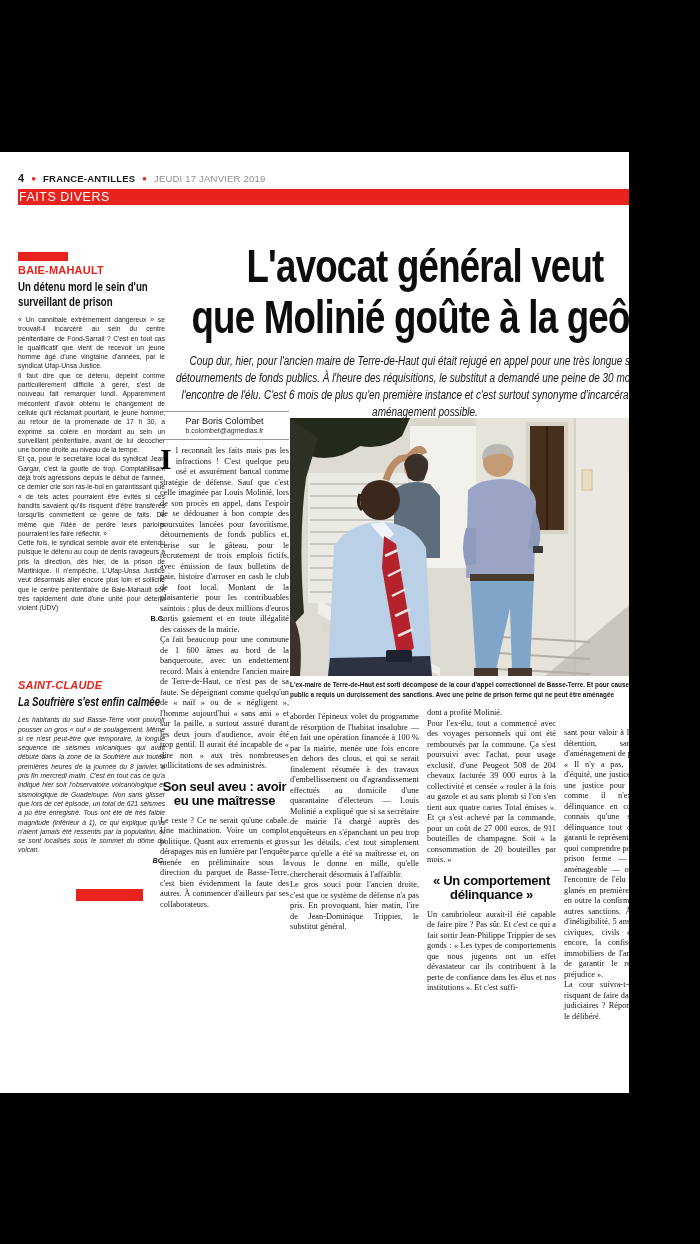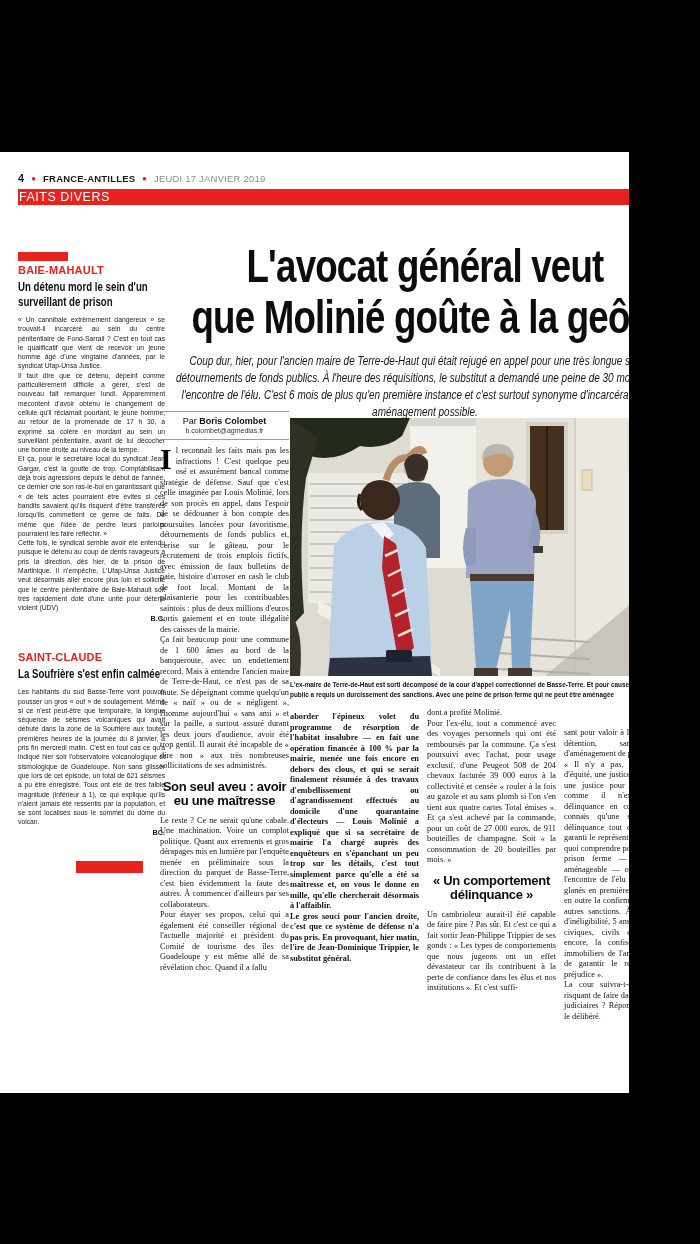--- a/index.html
+++ b/index.html
@@ -20,44 +20,44 @@
   .sidebar{position:absolute;left:18px;top:100px;width:147px;}
   .red-block{width:50px;height:9px;background:#e8231d;}
   .red-block.second{width:67px;height:12px;margin:24px 0 0 58px;}
   .kicker{color:#e8231d;font-weight:bold;font-size:11px;letter-spacing:.2px;margin-top:3px;}
   .sb-title{font-weight:bold;font-size:12.5px;line-height:14.5px;color:#111;margin-top:4px;
        width:190px;transform:scaleX(0.774);transform-origin:0 0;}
   .sb-body{margin-top:6px;font-size:7.5px;line-height:9.3px;color:#1c1c1c;text-align:justify;
        width:163px;transform:scaleX(0.902);transform-origin:0 0;}
   .sb-body p{margin:0;}
   .sig{font-weight:bold;font-size:8px;text-align:right;margin-top:1px;}
-  .article2{margin-top:28px;}
+  .article2{margin-top:56px;font-style:italic;}
 
   
   .headline{position:absolute;left:105px;top:88px;width:640px;text-align:center;
        font-weight:bold;color:#0d0d0d;font-size:47px;line-height:51px;letter-spacing:-1px;
        transform:scaleX(0.78);transform-origin:50% 0;}
   .headline div{white-space:nowrap;}
   .standfirst{position:absolute;left:105px;top:201px;width:640px;text-align:center;
        font-style:italic;font-size:12px;line-height:17px;color:#161616;
        transform:scaleX(0.83);transform-origin:50% 0;}
 
   
   .byline-box{position:absolute;left:160px;top:259px;width:129px;text-align:center;
        border-top:1px solid #9a9a9a;border-bottom:1px solid #9a9a9a;padding:4px 0 5px;}
   .byline-box .by1{font-size:9px;color:#111;}
-  .byline-box .by1 b{font-weight:bold;}
+  .byline-box .by1 b{font-weight:normal;}
   .byline-box .by2{font-size:7px;color:#333;margin-top:1px;}
 
   
   .acol{position:absolute;width:129px;font-family:"Liberation Serif",serif;font-size:8.3px;
        line-height:10.5px;color:#141414;text-align:justify;}
   .acol p{margin:0;}
   .col1{left:160px;top:294px;height:600px;}
-  .col2{left:290px;top:560px;height:334px;font-weight:bold;}
+  .col2{left:290px;top:560px;height:334px;}
   .col3{left:427px;top:556px;height:334px;}
   .col4{left:564px;top:576px;width:127px;height:334px;}
   .dropcap{float:left;font-family:"Liberation Serif",serif;font-weight:bold;
        font-size:30px;line-height:26px;padding-right:4px;color:#000;}
   .subhead{font-family:"Liberation Sans",sans-serif;font-weight:bold;font-size:13px;line-height:14.5px;
        text-align:center;margin:8px 0 7px;letter-spacing:-.3px;color:#0d0d0d;}
 
   
   .photo{position:absolute;left:290px;top:266px;width:401px;height:258px;overflow:hidden;background:#dedbd2;}
   .caption{position:absolute;left:290px;top:528px;width:470px;font-weight:bold;font-size:7.5px;
@@ -208,21 +208,20 @@
       </g>
     </svg>
   </div>
   <div class="caption">L'ex-maire de Terre-de-Haut est sorti décomposé de la cour d'appel correctionnel de Basse-Terre. Et pour cause : le ministère public a requis un durcissement des sanctions. Avec une peine de prison ferme qui ne peut être aménagée</div>
 
   <div class="acol col1">
     <p><span class="dropcap">I</span><span>l reconnaît les faits mais pas les infractions ! C'est quelque peu osé et assurément bancal comme stratégie de défense. Sauf que c'est celle imaginée par Louis Molinié, lors de son procès en appel, dans l'espoir de se dédouaner à bon compte des poursuites lancées pour favoritisme, détournements de fonds publics et, cerise sur le gâteau, pour le recrutement de trois emplois fictifs, avec émission de faux bulletins de paie, histoire d'arroser en cash le club de foot local. Montant de la plaisanterie pour les contribuables saintois : plus de deux millions d'euros sortis gaiement et en toute illégalité des caisses de la mairie.</span></p>
     <p>Ça fait beaucoup pour une commune de 1 600 âmes au bord de la banqueroute, avec un endettement record. Mais à entendre l'ancien maire de Terre-de-Haut, ce n'est pas de sa faute. Se dépeignant comme quelqu'un de « naïf » ou de « négligent », l'homme aujourd'hui « sans ami » et sur la paille, a surtout assuré durant les deux jours d'audience, avoir été trop gentil. Il aurait été incapable de « dire non » aux très nombreuses sollicitations de ses administrés.</p>
     <div class="subhead">Son seul aveu : avoir eu une maîtresse</div>
     <p>Le reste ? Ce ne serait qu'une cabale. Une machination. Voire un complot politique. Quant aux errements et gros dérapages mis en lumière par l'enquête menée en préliminaire sous la direction du parquet de Basse-Terre, c'est bien évidemment la faute des autres. À commencer d'ailleurs par ses collaborateurs.</p>
-    <p>Pour étayer ses propos, celui qui a également été conseiller régional de l'actuelle majorité et président du Comité de tourisme des îles de Guadeloupe y est même allé de sa révélation choc. Quand il a fallu</p>
   </div>
 
   <div class="acol col2">
     <p>aborder l'épineux volet du programme de résorption de l'habitat insalubre — en fait une opération financée à 100 % par la mairie, menée une fois encore en dehors des clous, et qui se serait finalement résumée à des travaux d'embellissement ou d'agrandissement effectués au domicile d'une quarantaine d'électeurs — Louis Molinié a expliqué que si sa secrétaire de mairie l'a chargé auprès des enquêteurs en s'épanchant un peu trop sur les détails, c'est tout simplement parce qu'elle a été sa maîtresse et, on vous le donne en mille, qu'elle chercherait désormais à l'affaiblir.</p>
     <p>Le gros souci pour l'ancien droite, c'est que ce système de défense n'a pas pris. En provoquant, hier matin, l'ire de Jean-Dominique Trippier, le substitut général.</p>
   </div>
 
   <div class="acol col3">
     <p>dont a profité Molinié.</p>
     <p>Pour l'ex-élu, tout a commencé avec des voyages personnels qui ont été remboursés par la commune. Ça s'est poursuivi avec l'achat, pour usage exclusif, d'une Peugeot 508 de 204 chevaux facturée 39 000 euros à la collectivité et censée « rouler à la fois au gazole et au sans plomb si l'on s'en tient aux quatre cartes Total émises ». Et ça s'est achevé par la commande, pour un coût de 27 000 euros, de 911 bouteilles de champagne. Soit « la consommation de 20 bouteilles par mois. »</p>

